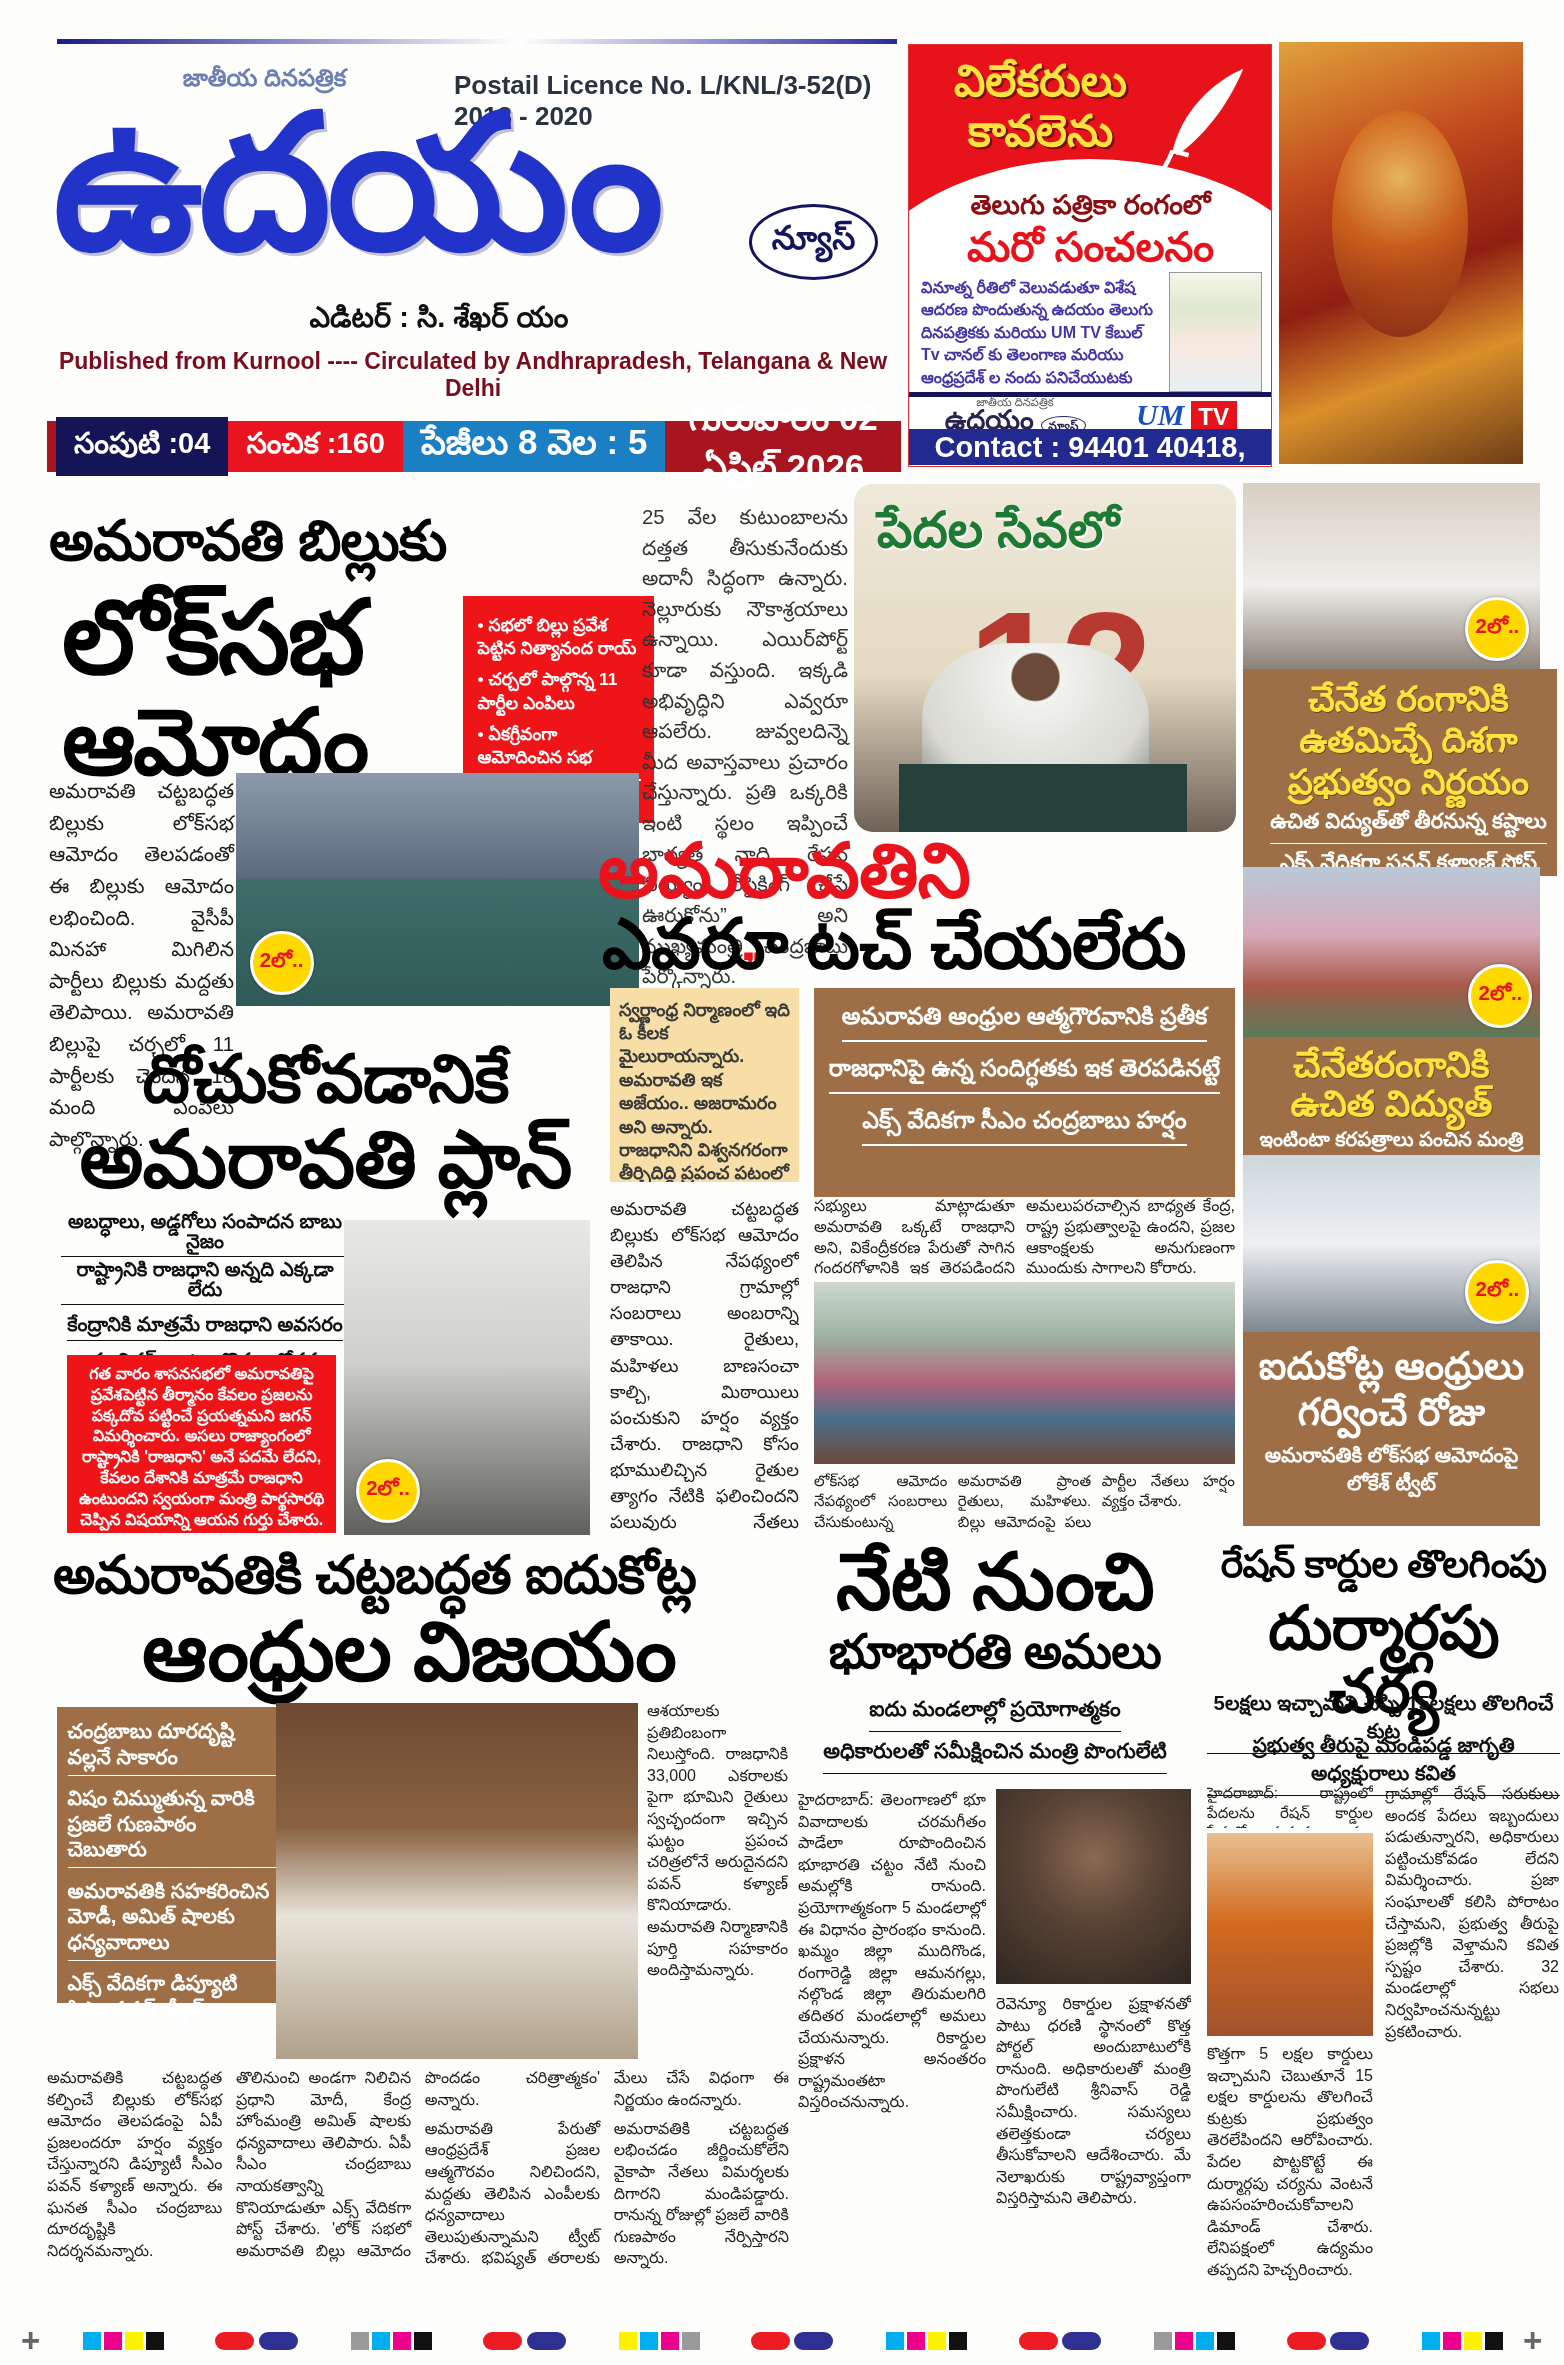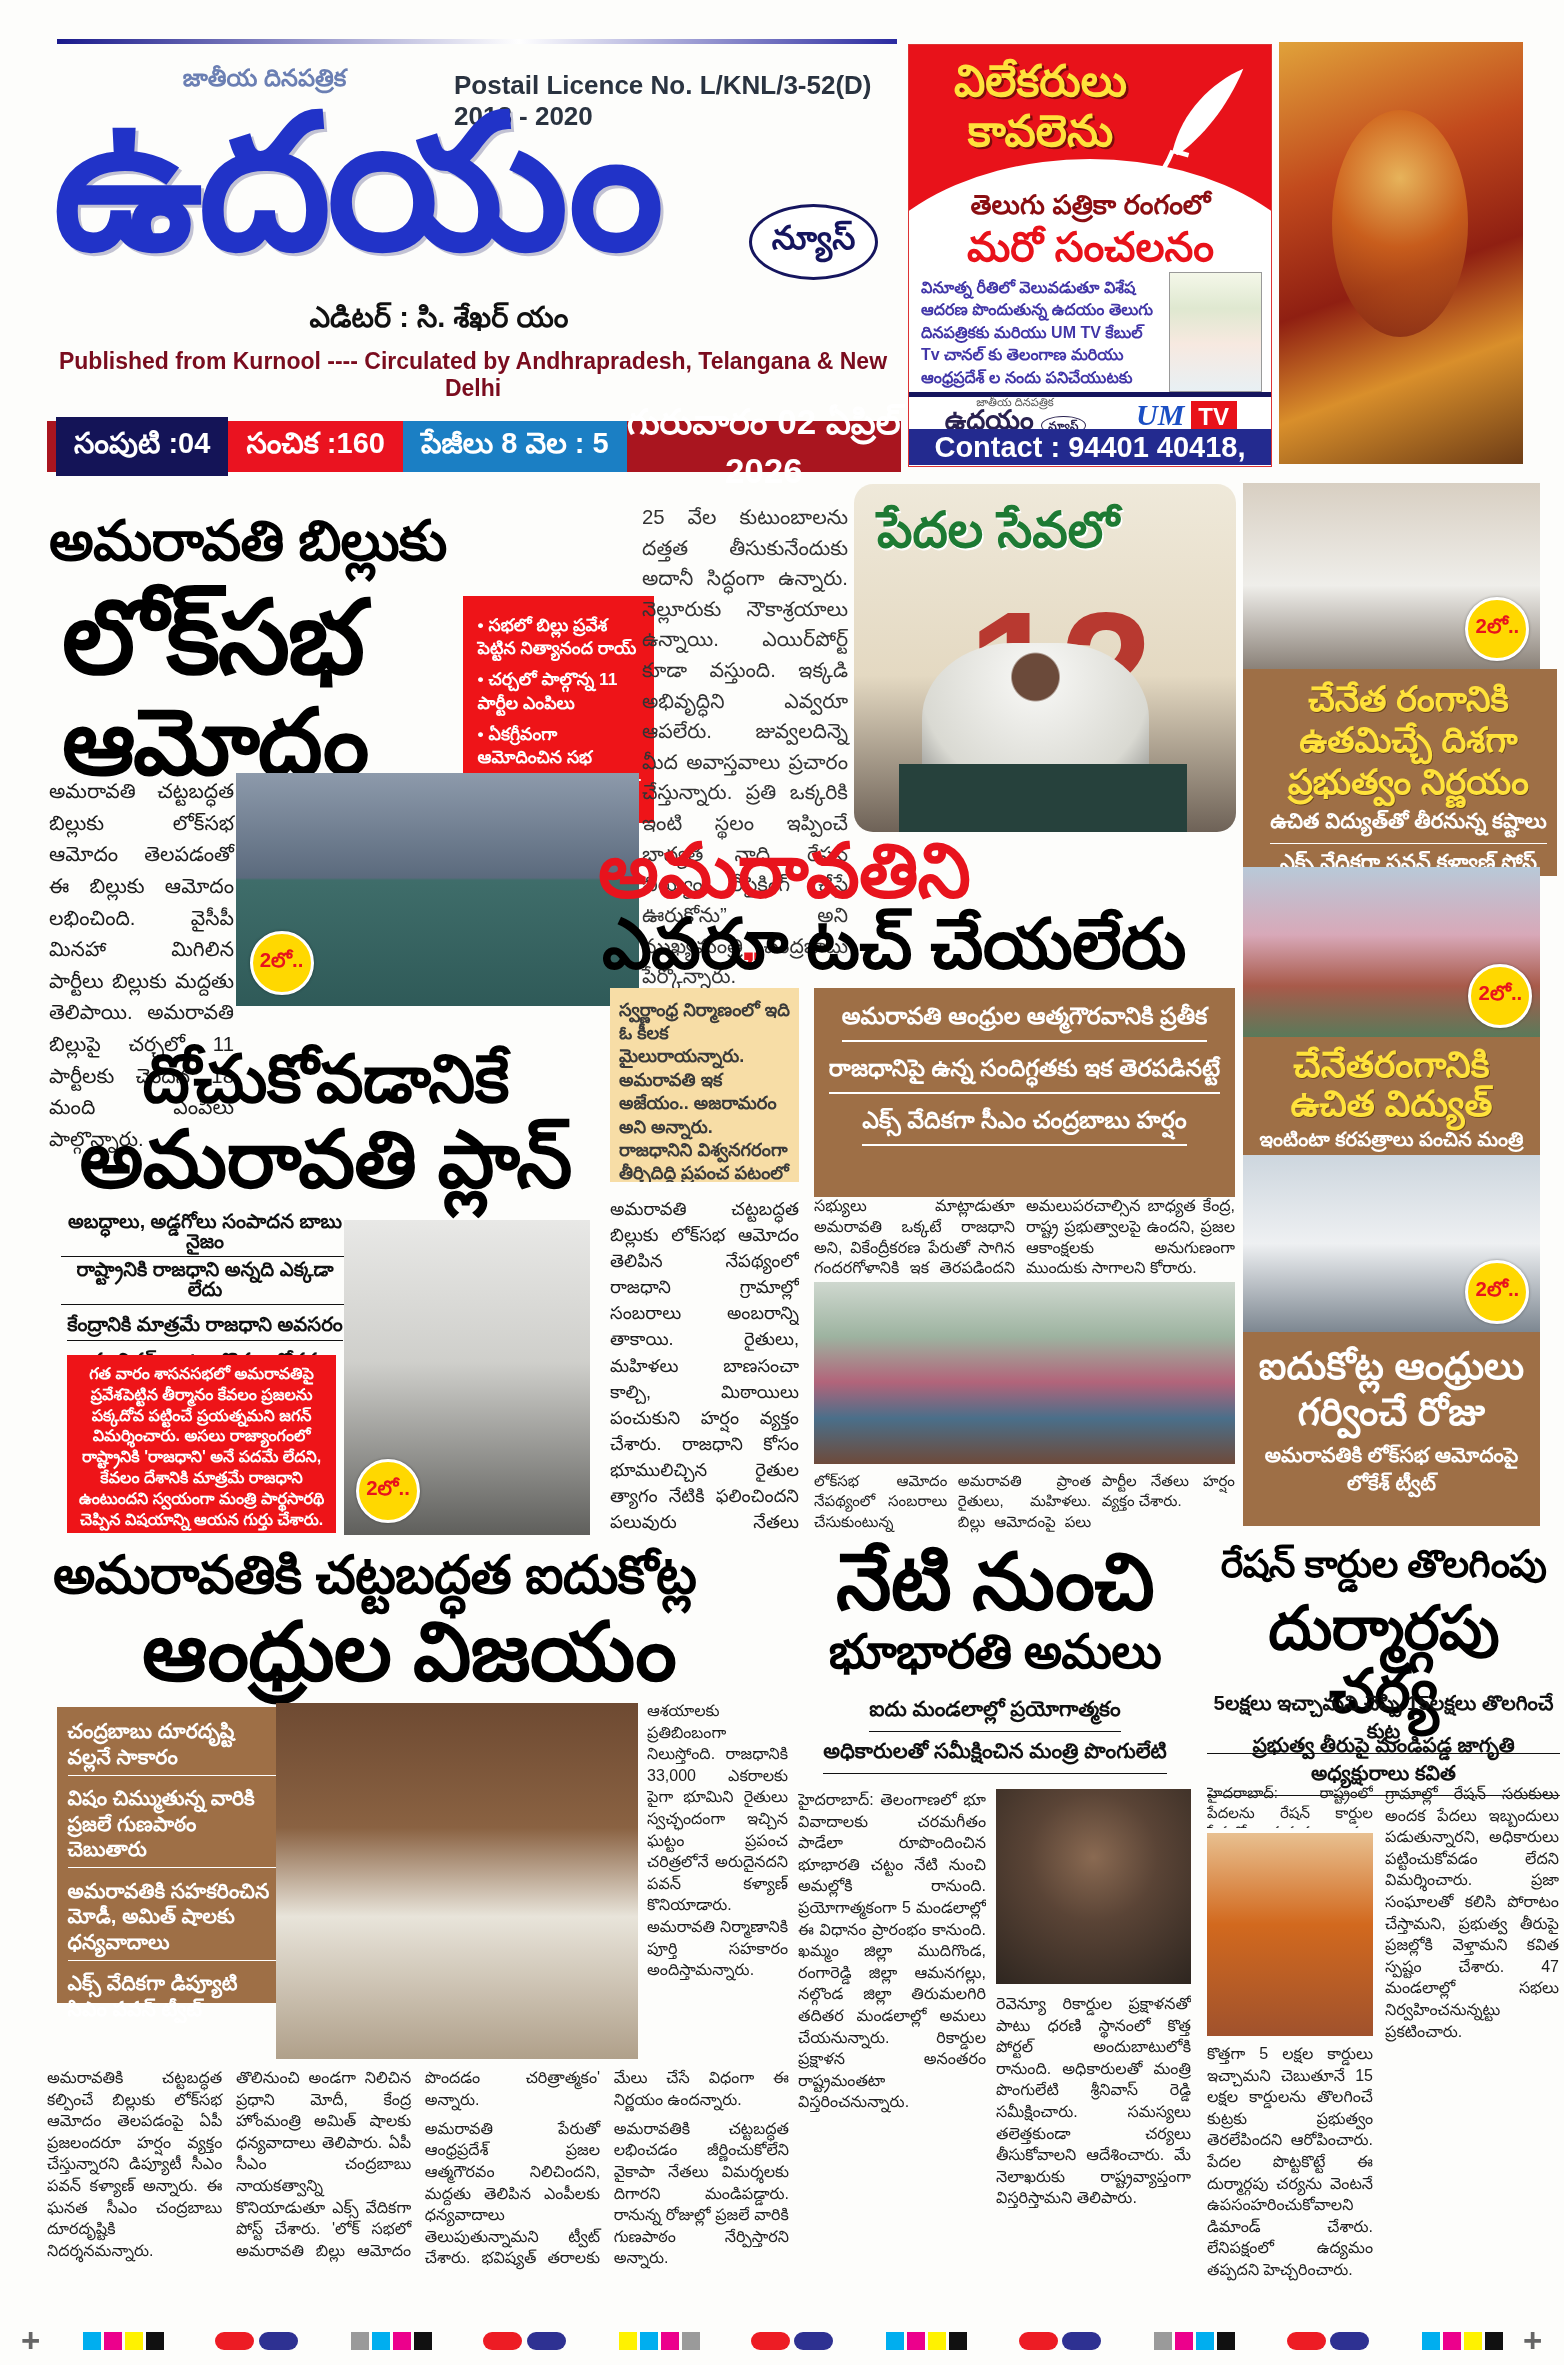--- a/index.html
+++ b/index.html
@@ -42,21 +42,21 @@
                  font-size:33px;font-weight:bold;color:#15155e;background:#fff;">న్యూస్</span>
   </div>
 
   <div class="abs ctr b" style="left:227px;top:301px;width:424px;font-size:29px;color:#111;">ఎడిటర్ : సి. శేఖర్ యం</div>
 
   <div class="abs ctr b" style="left:53px;top:348px;width:840px;font-size:23px;color:#7a0c1e;">Published from Kurnool ---- Circulated by Andhrapradesh, Telangana &amp; New Delhi</div>
 
   <div class="abs" style="left:47px;top:421px;width:854px;height:51px;background:#a9151f;display:flex;align-items:center;">
     <div style="background:#141457;color:#fff;font-weight:bold;font-size:29px;height:100%;display:flex;align-items:center;padding:4px 18px;margin-left:9px;">సంపుటి :04</div>
     <div style="background:#ea1320;color:#fff;font-weight:bold;font-size:29px;height:100%;display:flex;align-items:center;padding:0 18px;">సంచిక :160</div>
-    <div style="background:#1b7fc4;color:#fff;font-weight:bold;font-size:29px;height:100%;display:flex;align-items:center;padding:0 18px;">పేజీలు 8  వెల : 5</div>
+    <div style="background:#1b7fc4;color:#fff;font-weight:bold;font-size:35px;height:100%;display:flex;align-items:center;padding:0 18px;">పేజీలు 8  వెల : 5</div>
     <div style="color:#fff;font-weight:bold;font-size:35px;flex:1;text-align:center;">గురువారం 02 ఏప్రిల్ 2026</div>
   </div>
 
   <div class="abs" style="left:908px;top:44px;width:362px;height:421px;background:#fff;border:1.5px solid #d33;overflow:hidden;">
     <div class="abs" style="left:0;top:0;width:362px;height:227px;background:#e8121a;"></div>
     <div class="abs" style="left:-61px;top:114px;width:484px;height:257px;background:#fff;border-radius:50% 50% 0 0 / 60% 60% 0 0;"></div>
     <svg class="abs" style="right:13.6px;top:15px;" width="114" height="129" viewBox="0 0 100 110">
       <path d="M88 6 C60 18 34 44 26 78 L30 82 C52 66 74 40 88 6 Z" fill="#fff"></path>
       <path d="M26 78 C22 88 18 96 10 104 M26 78 L40 82" stroke="#fff" stroke-width="4" fill="none"></path>
     </svg>
@@ -239,21 +239,21 @@
   <div class="abs ctr b" style="left:1207px;top:1692px;width:353px;font-size:20.4px;">
     <span class="uline" style="border-width:1.5px;border-color:#111;">5లక్షలు ఇచ్చామని చెప్పి 15లక్షలు తొలగించే కుట్ర</span>
   </div>
   <div class="abs ctr b" style="left:1207px;top:1734px;width:353px;font-size:20.4px;">
     <span class="uline" style="border-width:1.5px;border-color:#111;">ప్రభుత్వ తీరుపై మండిపడ్డ జాగృతి అధ్యక్షురాలు కవిత</span>
   </div>
   <div class="abs body-txt" style="left:1207px;top:1783px;width:166px;height:45px;font-size:15px;line-height:1.3;overflow:hidden;">హైదరాబాద్: రాష్ట్రంలో పేదలను రేషన్ కార్డుల పేరుతో ప్రభుత్వం దగా చేస్తోందని తెలంగాణ జాగృతి అధ్యక్షురాలు కవిత మండిపడ్డారు.</div>
   <div class="abs" style="left:1207px;top:1833px;width:166px;height:203px;
               background:linear-gradient(180deg,#e8c090 0%,#d2691e 45%,#a0522d 100%);"></div>
   <div class="abs body-txt" style="left:1207px;top:2043px;width:166px;height:272px;font-size:16px;line-height:1.35;overflow:hidden;">కొత్తగా 5 లక్షల కార్డులు ఇచ్చామని చెబుతూనే 15 లక్షల కార్డులను తొలగించే కుట్రకు ప్రభుత్వం తెరలేపిందని ఆరోపించారు. పేదల పొట్టకొట్టే ఈ దుర్మార్గపు చర్యను వెంటనే ఉపసంహరించుకోవాలని డిమాండ్ చేశారు. లేనిపక్షంలో ఉద్యమం తప్పదని హెచ్చరించారు.</div>
-  <div class="abs body-txt" style="left:1385px;top:1783px;width:174px;height:533px;font-size:16px;line-height:1.35;overflow:hidden;">గ్రామాల్లో రేషన్ సరుకులు అందక పేదలు ఇబ్బందులు పడుతున్నారని, అధికారులు పట్టించుకోవడం లేదని విమర్శించారు. ప్రజా సంఘాలతో కలిసి పోరాటం చేస్తామని, ప్రభుత్వ తీరుపై ప్రజల్లోకి వెళ్తామని కవిత స్పష్టం చేశారు. 47 మండలాల్లో సభలు నిర్వహించనున్నట్టు ప్రకటించారు.</div>
+  <div class="abs body-txt" style="left:1385px;top:1783px;width:174px;height:533px;font-size:16px;line-height:1.35;overflow:hidden;">గ్రామాల్లో రేషన్ సరుకులు అందక పేదలు ఇబ్బందులు పడుతున్నారని, అధికారులు పట్టించుకోవడం లేదని విమర్శించారు. ప్రజా సంఘాలతో కలిసి పోరాటం చేస్తామని, ప్రభుత్వ తీరుపై ప్రజల్లోకి వెళ్తామని కవిత స్పష్టం చేశారు. 32 మండలాల్లో సభలు నిర్వహించనున్నట్టు ప్రకటించారు.</div>
 
   <div class="abs b" style="left:21px;top:2322px;font-size:33px;color:#666;">+</div>
   <div class="abs b" style="left:1523px;top:2322px;font-size:33px;color:#666;">+</div>
 
   <div class="abs" style="left:83px;top:2329px;width:1423px;height:23px;display:flex;justify-content:space-between;align-items:center;">
     <div class="mark-group">
         <span class="sq c-cyan"></span>
         <span class="sq c-mag"></span>
         <span class="sq c-yel"></span>
         <span class="sq c-blk"></span>

